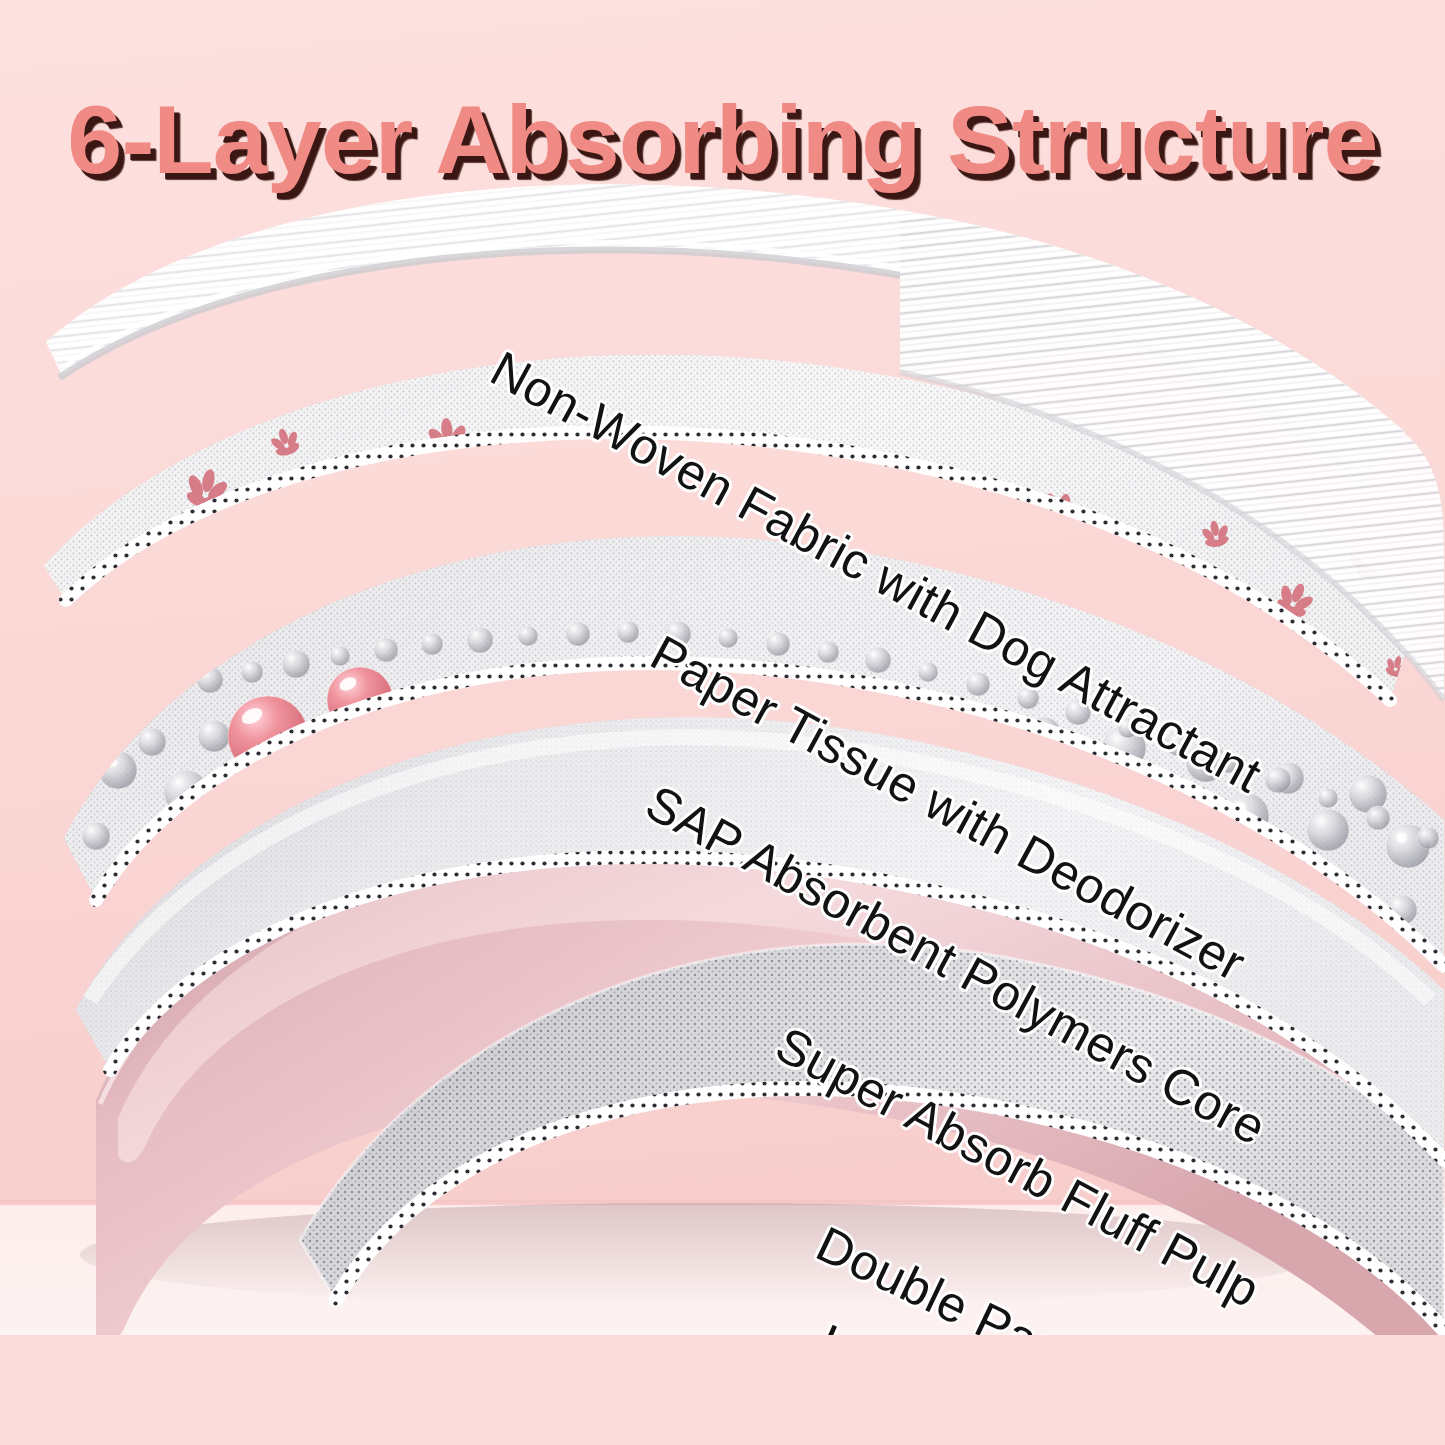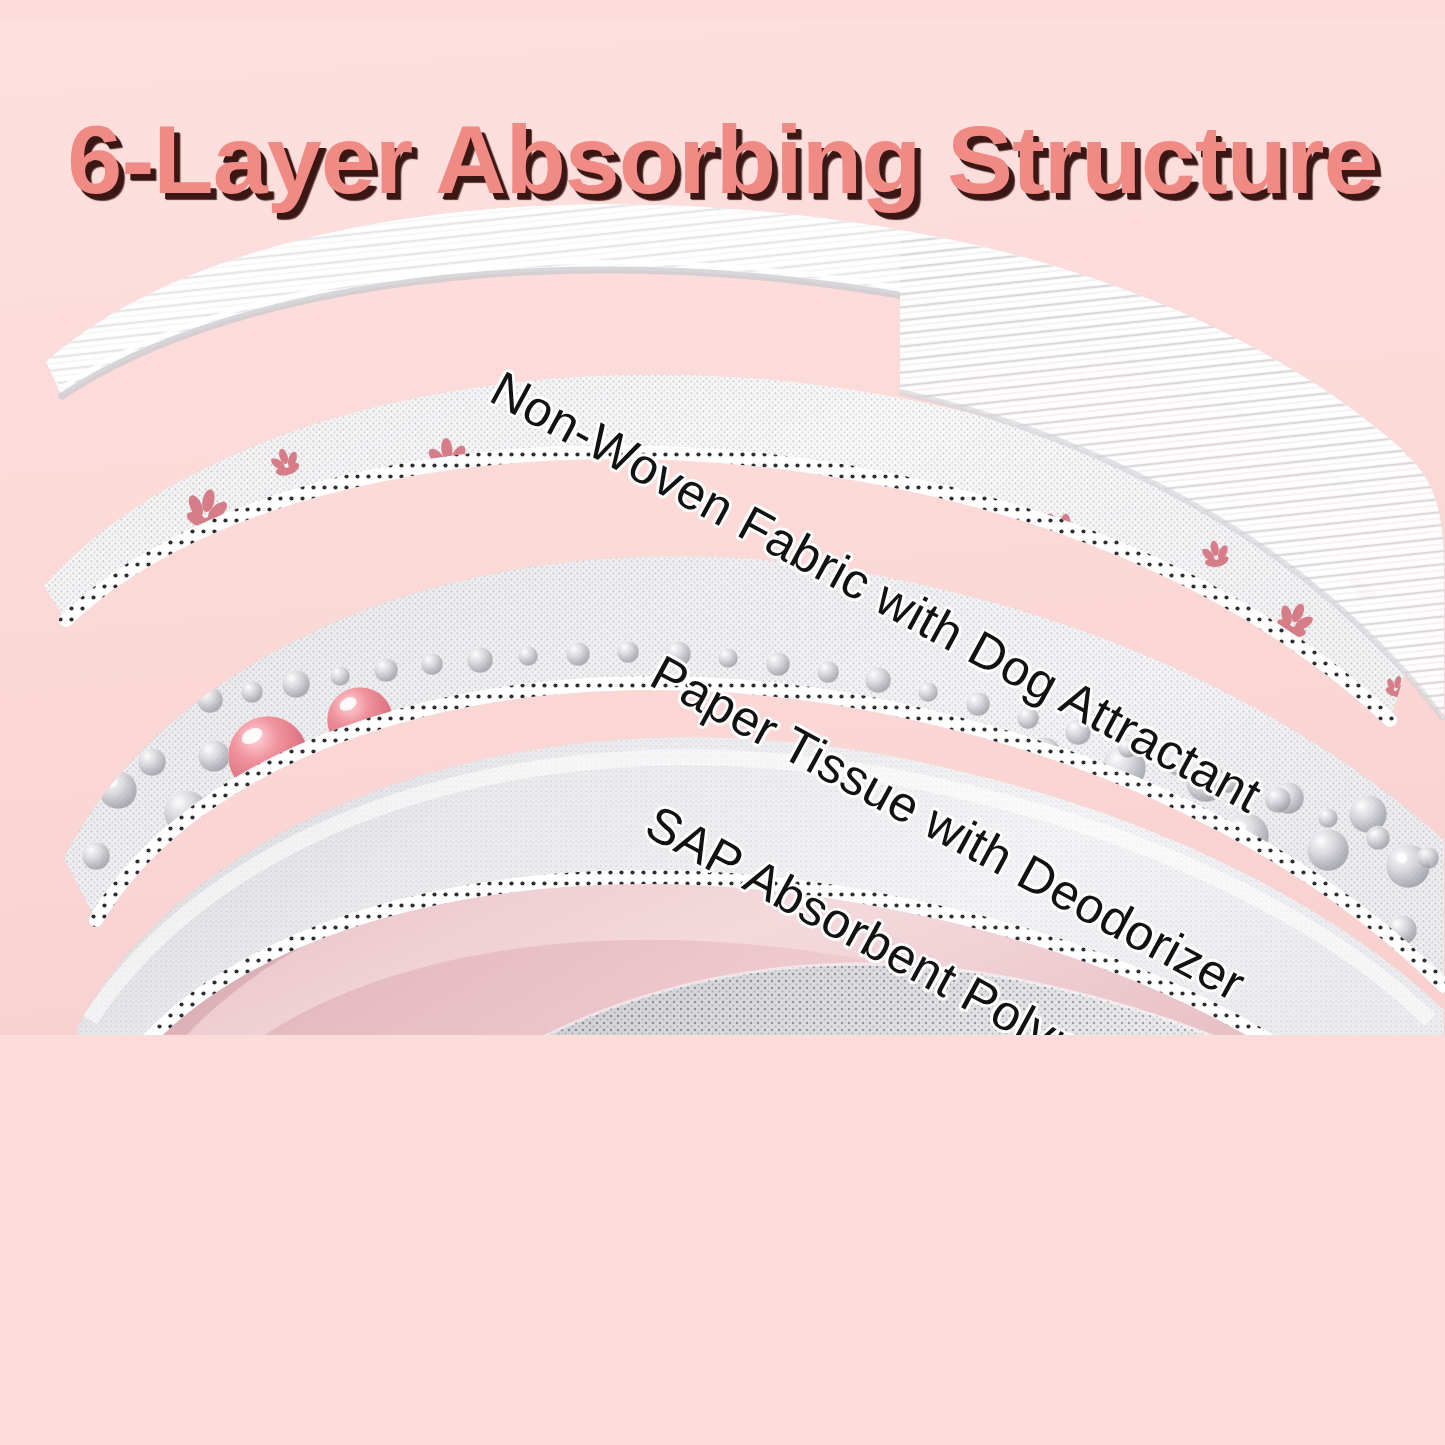--- a/index.html
+++ b/index.html
@@ -1,21 +1,21 @@
 <!DOCTYPE html>
 <html><head>
 <meta charset="utf-8">
 <style>
   html,body{margin:0;padding:0;}
   body{
     width:1445px;height:1445px;overflow:hidden;
     font-family:"DejaVu Sans", sans-serif;
     background:#fbdcda;
   }
-  #stage{position:relative;width:1445px;height:1015px;overflow:hidden;margin-top:20px;}
+  #stage{position:relative;width:1445px;height:1335px;overflow:hidden;}
 
   
   .bg-wall{position:absolute;left:0;top:0;width:1445px;height:1205px;
     background:linear-gradient(175deg,#fde1df 0%,#fbd9d7 45%,#f7cdcb 100%);}
   .bg-floor{position:absolute;left:0;top:1205px;width:1445px;height:240px;
     background:linear-gradient(180deg,#fdeeed 0%,#fdf3f2 60%,#fdf6f5 100%);}
   .bg-horizon{position:absolute;left:0;top:1200px;width:1445px;height:7px;
     background:linear-gradient(180deg,rgba(240,190,190,.55),rgba(255,255,255,.0));}
 
   

